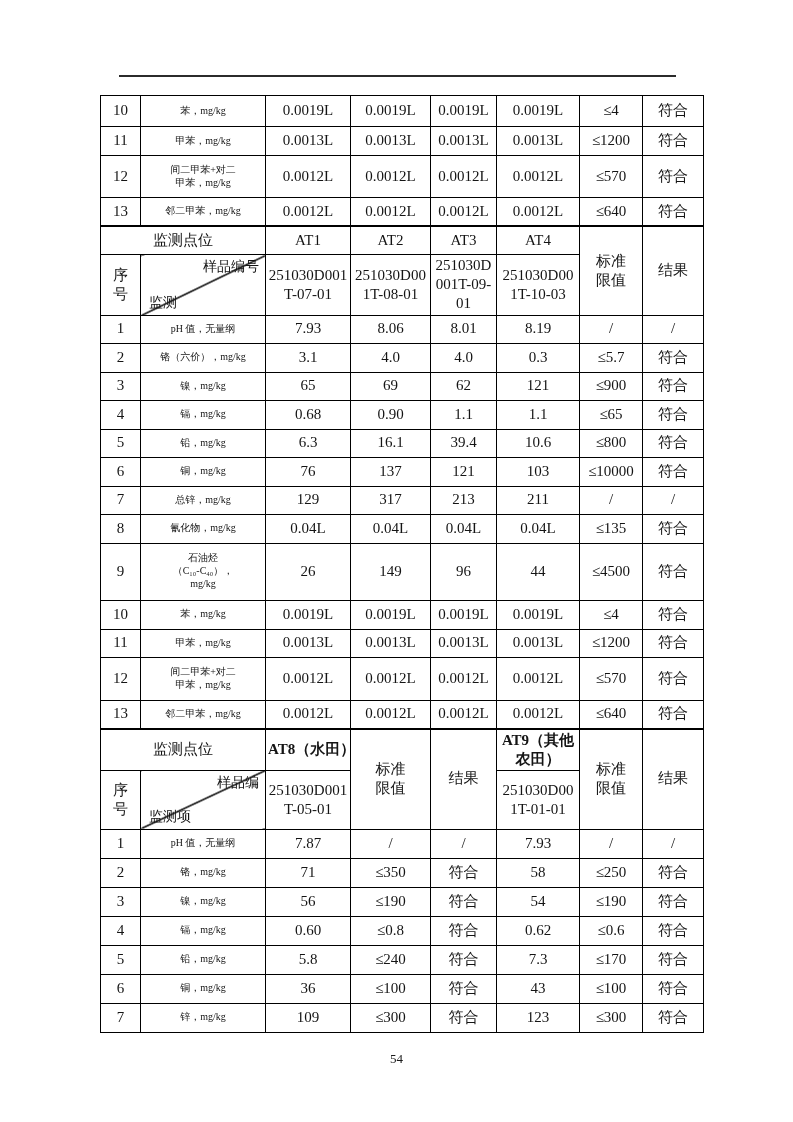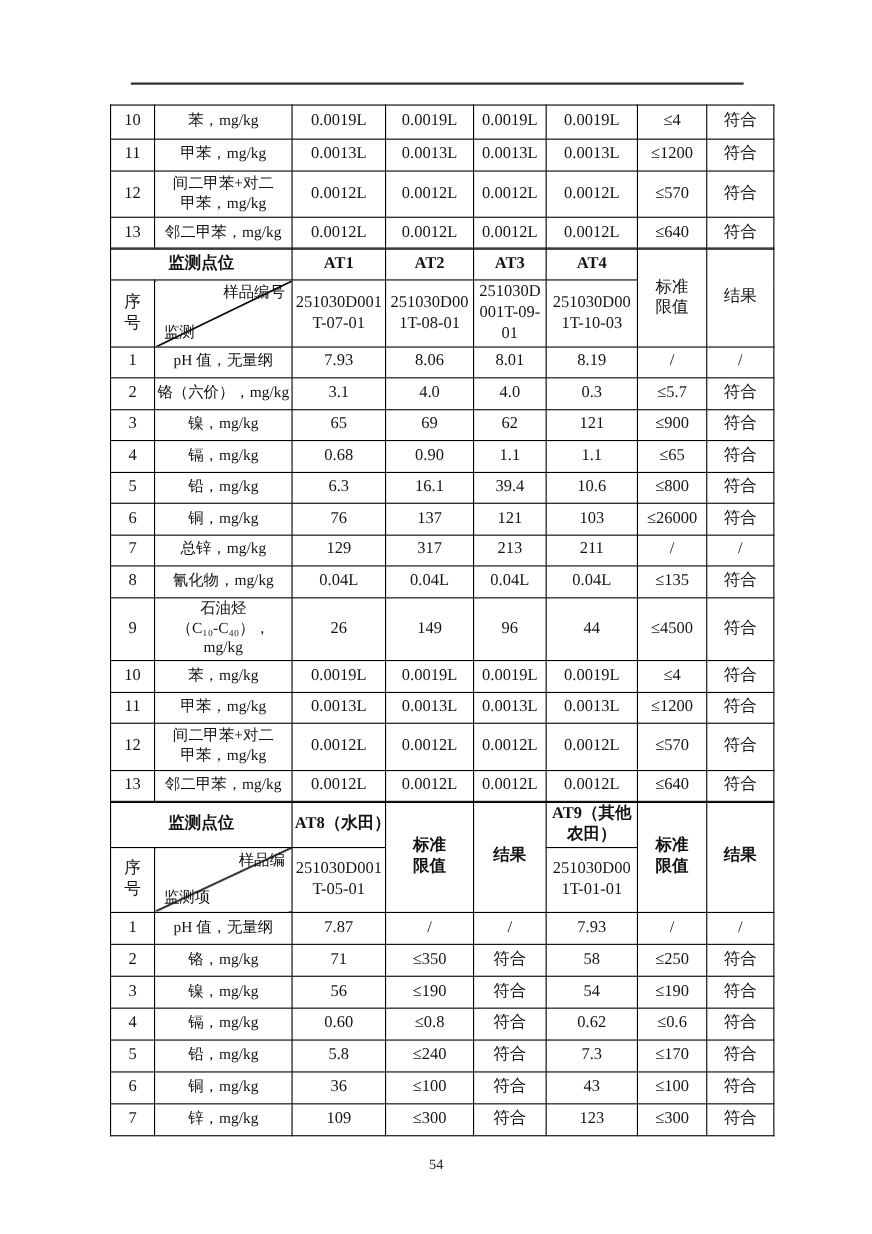--- a/index.html
+++ b/index.html
@@ -13,24 +13,24 @@
   .tables{position:absolute;left:100px;top:95px;width:606px;}
   table{border-collapse:collapse;table-layout:fixed;width:604px;}
   td{
     border:1px solid #000;text-align:center;vertical-align:middle;
     font-size:15px;line-height:1.28;padding:1px 2px;overflow:hidden;
     white-space:pre-line;
   }
   col.c0{width:40px}  col.c1{width:125px} col.c2{width:85px} col.c3{width:80px}
   col.c4{width:66px}  col.c5{width:83px}  col.c6{width:63px} col.c7{width:61px}
 
-  .bold{font-weight:bold;}
+  .bold{font-weight:normal;}
   .pt{font-weight:bold;white-space:pre;}
   .sid{word-break:break-all;white-space:normal;}
-  td.pname{font-size:14px;}
+  td.pname{font-size:10px;}
   .diag{
     position:relative;padding:0;
     background-image:linear-gradient(to bottom right,
       transparent calc(50% - 1px),#000 calc(50% - 0.5px),
       #000 calc(50% + 0.5px),transparent calc(50% + 1px));
   }
   .diag .dt{position:absolute;top:3px;right:6px;font-size:14px;}
   .diag .db{position:absolute;bottom:3px;left:8px;font-size:14px;}
 
   
@@ -206,21 +206,21 @@
             <td>≤800</td>
             <td>符合</td>
           </tr>
           <tr>
             <td>6</td>
             <td class="pname">铜，mg/kg</td>
             <td>76</td>
             <td>137</td>
             <td>121</td>
             <td>103</td>
-            <td>≤26000</td>
+            <td>≤10000</td>
             <td>符合</td>
           </tr>
           <tr>
             <td>7</td>
             <td class="pname">总锌，mg/kg</td>
             <td>129</td>
             <td>317</td>
             <td>213</td>
             <td>211</td>
             <td>/</td>

